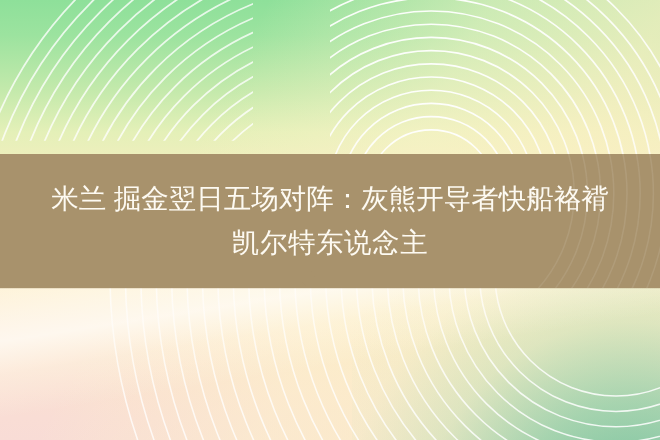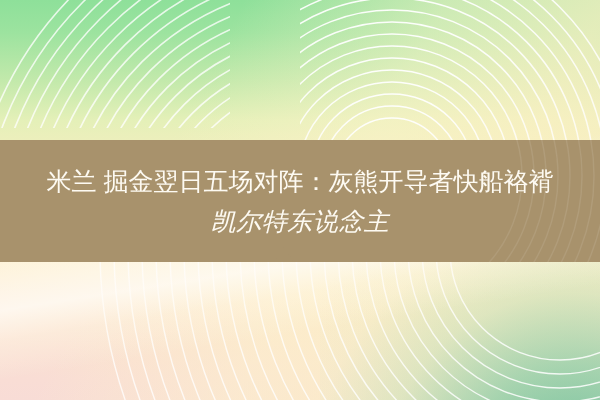--- a/index.html
+++ b/index.html
@@ -133,21 +133,21 @@
   .title-line {
     color: #fdfaf2;
     font-size: 25px;
     line-height: 40px;
     letter-spacing: 0.5px;
     white-space: nowrap;
     font-weight: 400;
     text-align: center;
   }
   .title-line.l1 { letter-spacing: 0px; }
-  .title-line.l2 { letter-spacing: 0.5px; font-style: italic; }
+  .title-line.l2 { letter-spacing: 0.5px; }
 </style>
 </head>
 <body>
 
 <div class="banner">
 
   <div class="bg-base"></div>
   <div class="bg-wash-tr"></div>
   <div class="bg-glow-br"></div>
 

